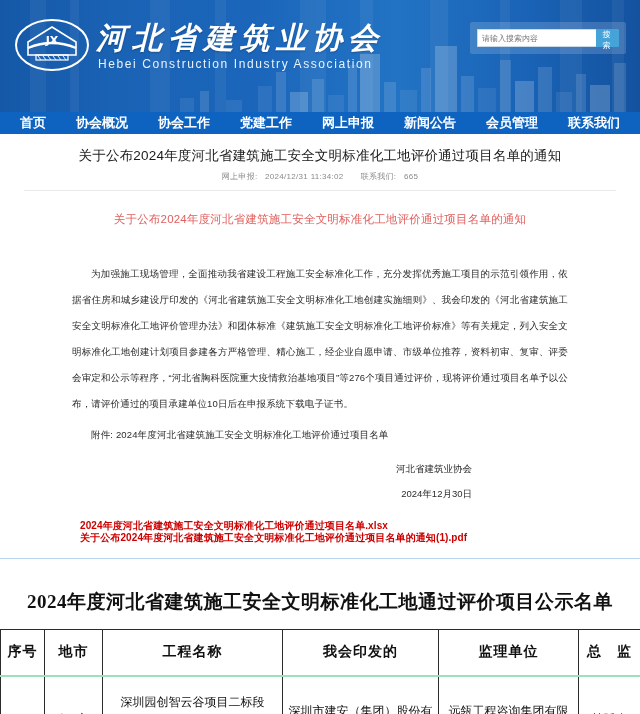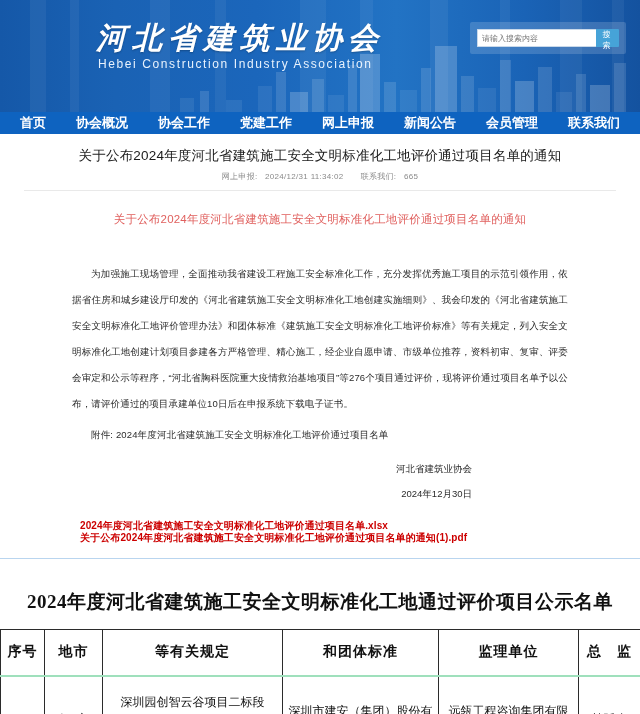--- a/index.html
+++ b/index.html
@@ -190,20 +190,30 @@
       <div class="bldg" style="left:538px;width:14px;height:45px;"></div>
       <div class="bldg d" style="left:556px;width:16px;height:20px;"></div>
       <div class="bldg" style="left:576px;width:10px;height:38px;"></div>
       <div class="bldg l" style="left:590px;width:20px;height:27px;"></div>
       <div class="bldg" style="left:614px;width:12px;height:49px;"></div>
       <div class="bldg d" style="left:180px;width:14px;height:14px;"></div>
       <div class="bldg" style="left:200px;width:9px;height:21px;"></div>
       <div class="bldg d" style="left:226px;width:16px;height:12px;"></div>
     </div>
 
+    <div class="logo-wrap">
+      <svg width="76" height="56" viewBox="0 0 76 56" aria-hidden="true">
+        <ellipse cx="38" cy="28" rx="36" ry="25" fill="none" stroke="#ffffff" stroke-width="2"></ellipse>
+        <path d="M38 10 L62 25 L62 38 L14 38 L14 25 Z" fill="none" stroke="#ffffff" stroke-width="1.6"></path>
+        <path d="M14 31 Q38 21 62 31" fill="none" stroke="#ffffff" stroke-width="2.4"></path>
+        <rect x="22" y="38" width="32" height="5" fill="none" stroke="#ffffff" stroke-width="1.2"></rect>
+        <path d="M24 39 l3 4 M29 39 l3 4 M34 39 l3 4 M39 39 l3 4 M44 39 l3 4 M49 39 l3 4" stroke="#ffffff" stroke-width="0.9"></path>
+        <text x="38" y="27" font-size="11" font-family="DejaVu Sans, sans-serif" font-weight="bold" fill="#ffffff" text-anchor="middle">JX</text>
+      </svg>
+    </div>
 
     <div class="brand-cn">河北省建筑业协会</div>
     <div class="brand-en">Hebei Construction Industry Association</div>
 
     <div class="search-panel">
       <div class="search-inner">
         <input class="search-input" type="text" placeholder="请输入搜索内容" style="">
         <button class="search-btn">搜 索</button>
       </div>
     </div>
@@ -262,22 +272,22 @@
           <col class="col-city">
           <col class="col-proj">
         <col class="col-firm">
           <col class="col-sup">
           <col class="col-chief">
       </colgroup>
       <thead>
         <tr>
           <th>序号</th>
           <th>地市</th>
-          <th>等有关规定</th>
-          <th>和团体标准</th>
+          <th>工程名称</th>
+          <th>我会印发的</th>
           <th>监理单位</th>
           <th>总　监</th>
         </tr>
       </thead>
       <tbody>
         <tr>
           <td class="num">125</td>
           <td class="city">保定</td>
           <td class="proj">深圳园创智云谷项目二标段（1#-3#、11#-13#、20#-22#楼、24#地下车库）</td>
           <td>深圳市建安（集团）股份有限公司</td>

